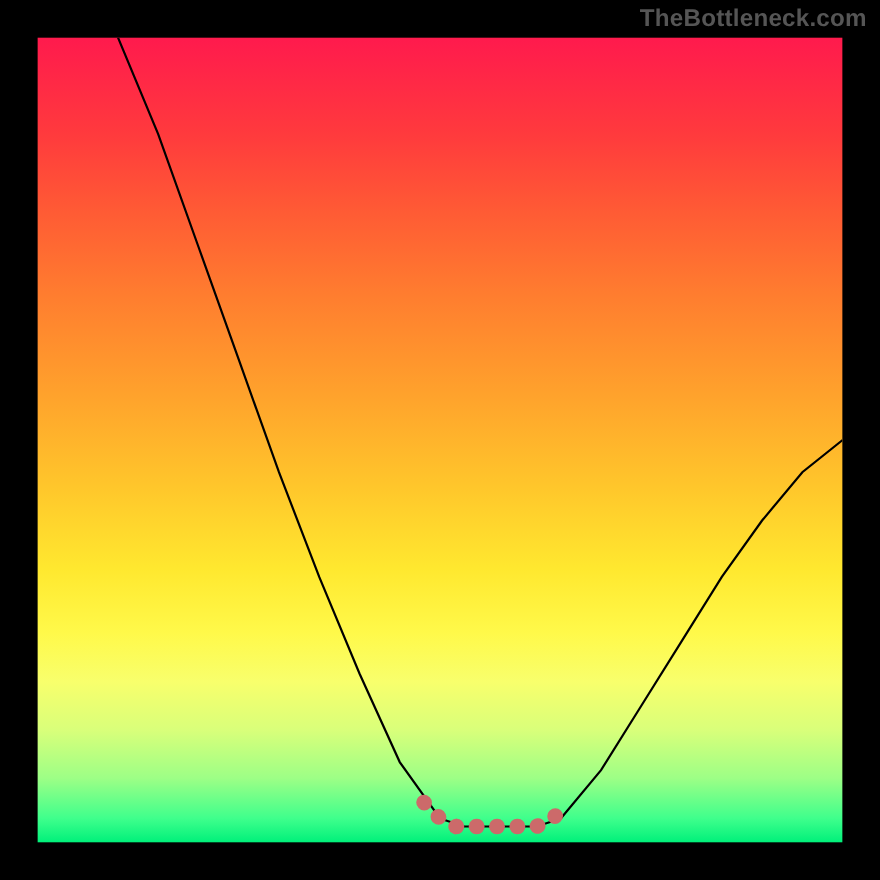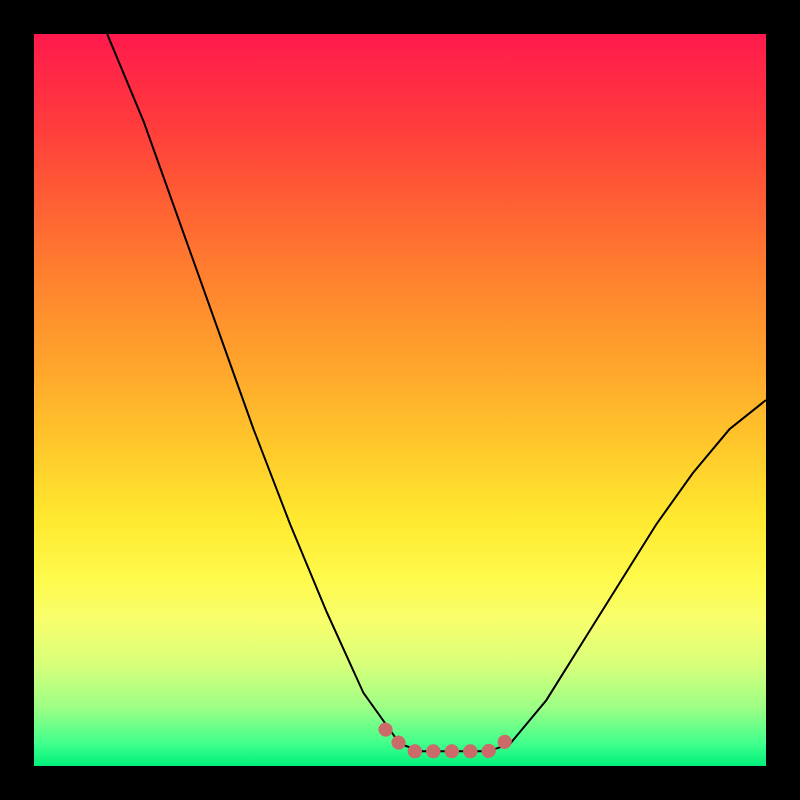--- a/index.html
+++ b/index.html
@@ -69,20 +69,21 @@
     stroke-width: 14;
     stroke-linecap: round;
     stroke-dasharray: 0.5 18;
   }
 </style>
 </head>
 <body>
 
 <div class="frame">
 
+  <div class="attribution">TheBottleneck.com</div>
 
   <div class="plot-area">
     <div class="gradient-bg"></div>
 
     <svg class="curves" viewBox="0 0 732 732" preserveAspectRatio="none">
       <path id="left-branch" class="curve" d="M 73.2 0 L 109.8 87.84000000000003 L 146.4 190.32000000000005 L 183 292.8 L 219.6 395.28 L 256.2 490.44 L 292.8 578.28 L 329.40000000000003 658.8 L 366 710.04"></path>
       <path id="plateau" class="curve" d="M 366 710.04 L 387.96000000000004 717.36 L 409.92 717.36 L 431.88 717.36 L 453.84 717.36 L 475.8 710.04"></path>
       <path id="right-branch" class="curve" d="M 475.8 710.04 L 512.4 666.12 L 549 607.56 L 585.6 549 L 622.1999999999999 490.44 L 658.8000000000001 439.2 L 695.4 395.28 L 732 366"></path>
       <path id="highlight" class="dots-stroke" d="M 351.36 695.4 L 366 710.04 L 380.64 717.36 L 395.28000000000003 717.36 L 409.92 717.36 L 424.55999999999995 717.36 L 439.2 717.36 L 453.84 717.36 L 468.48 710.04 L 483.12 695.4"></path>
     </svg>

